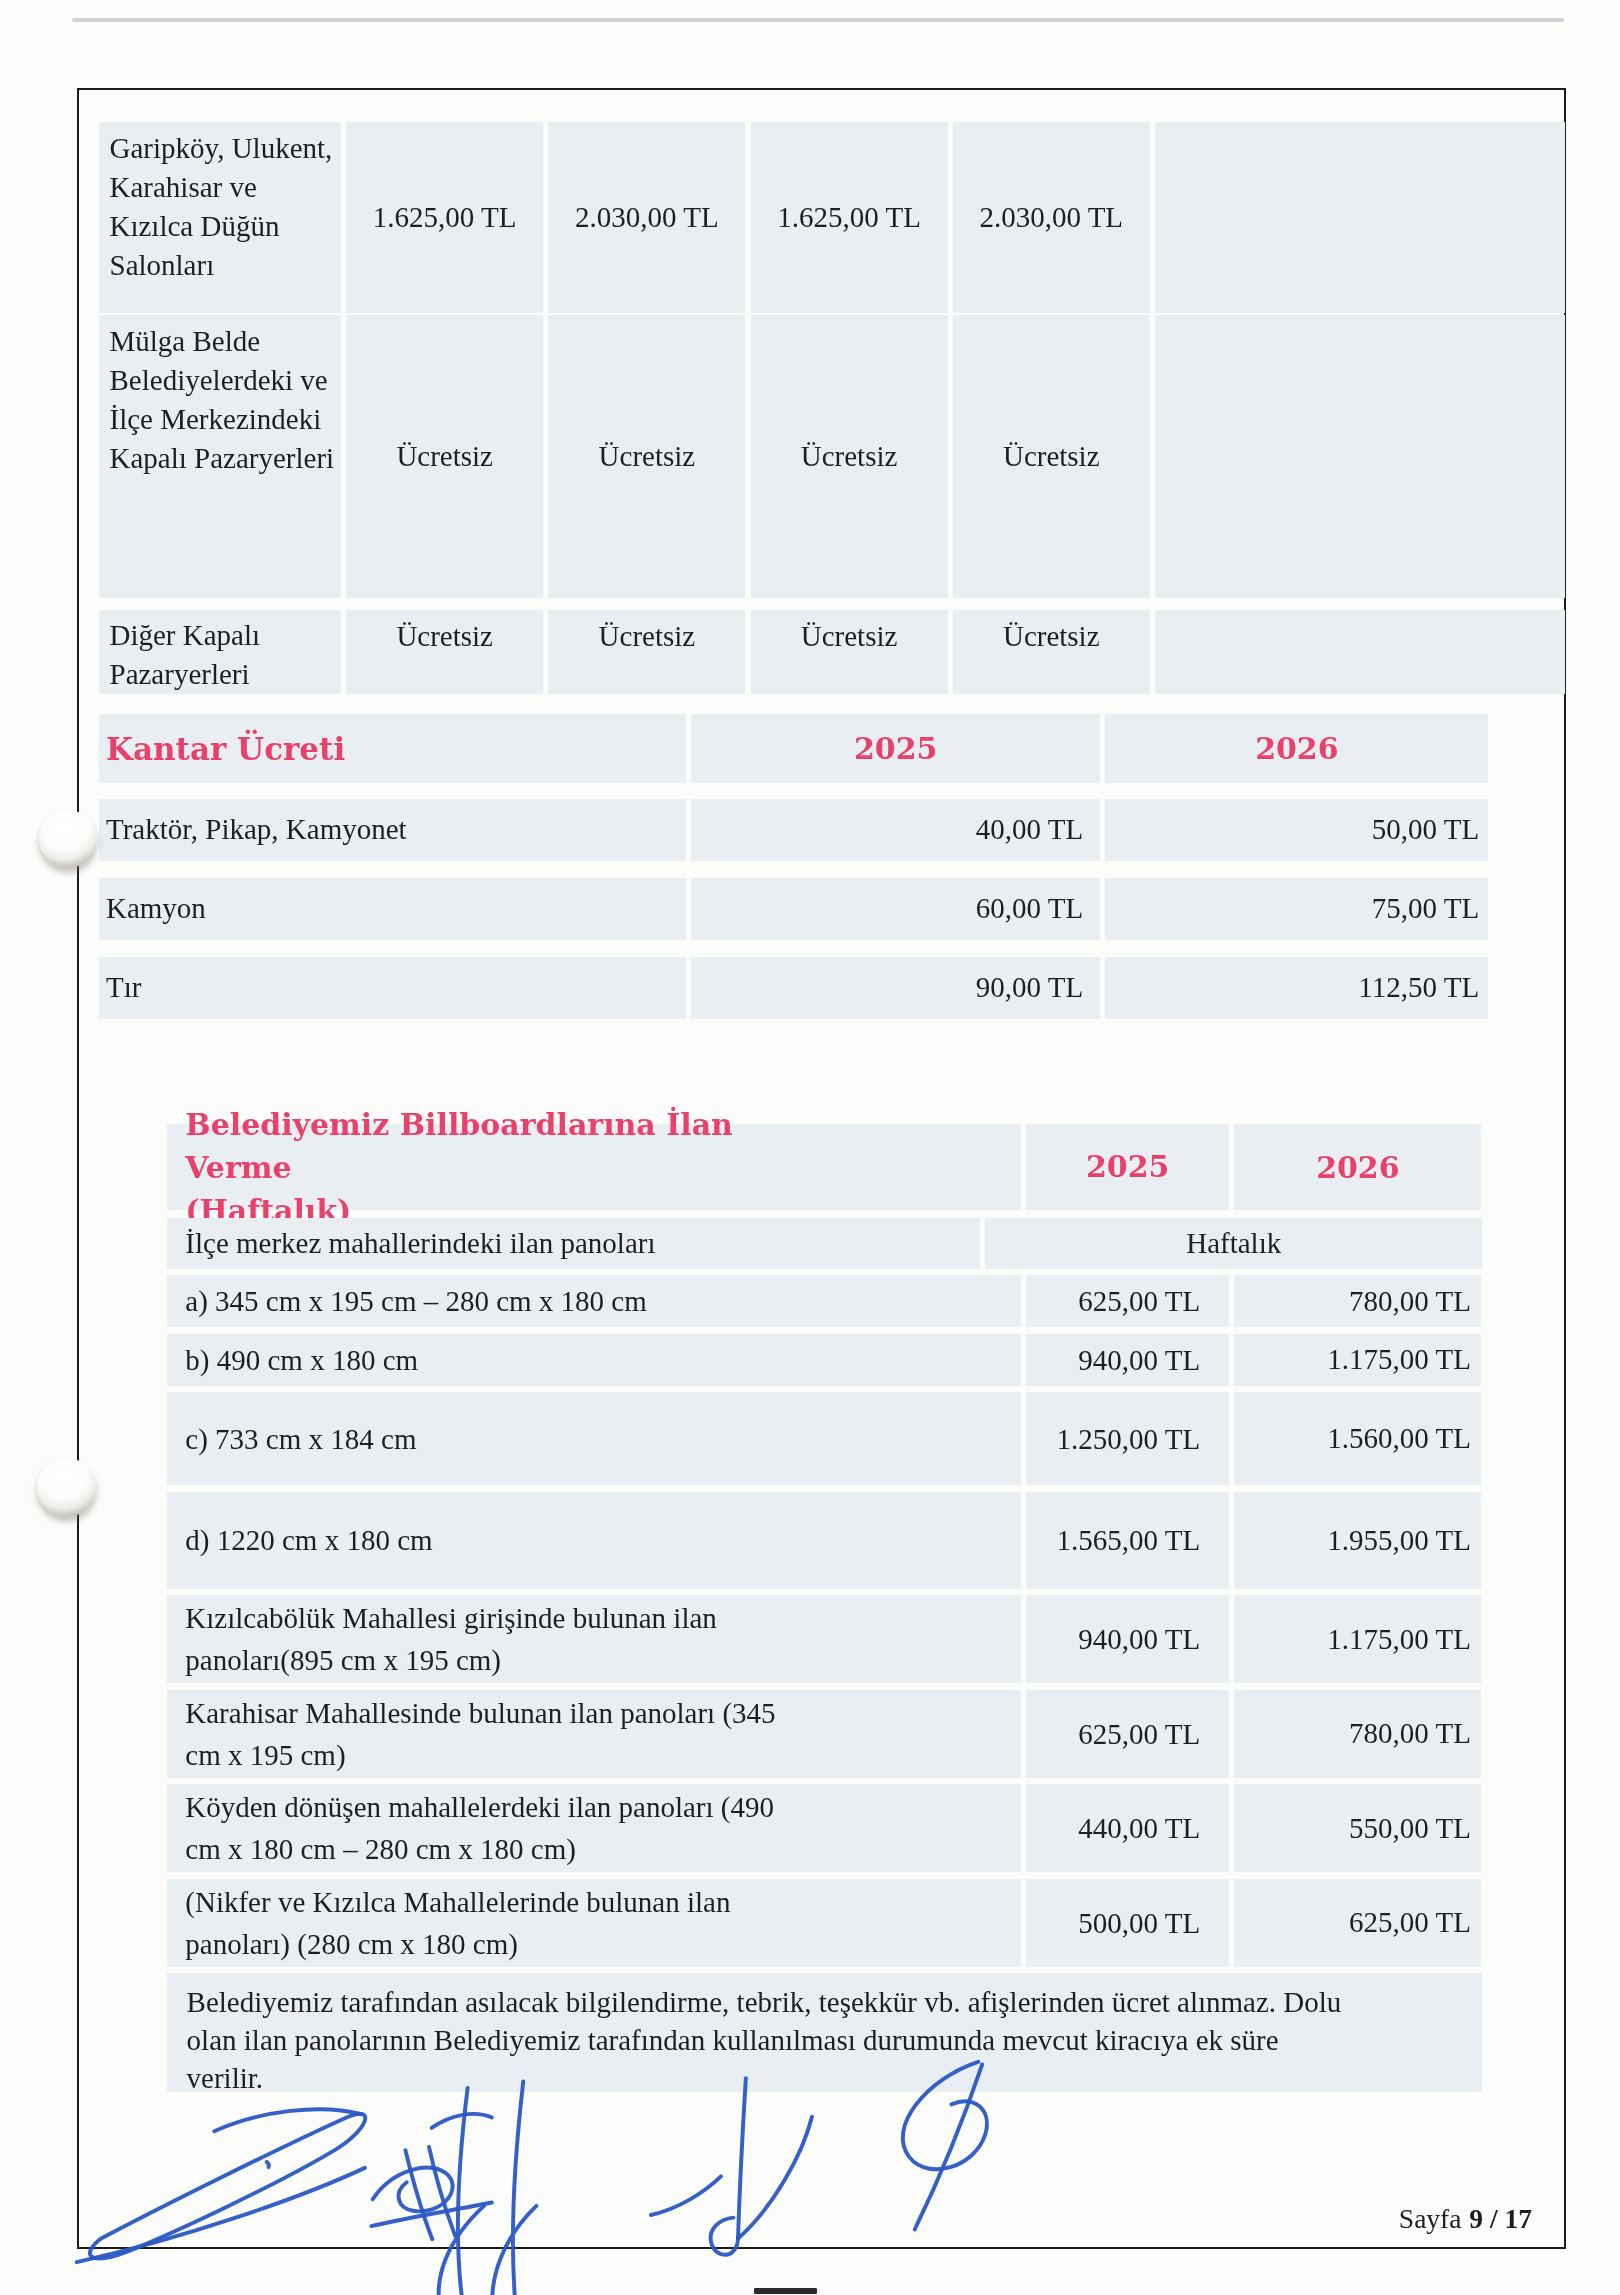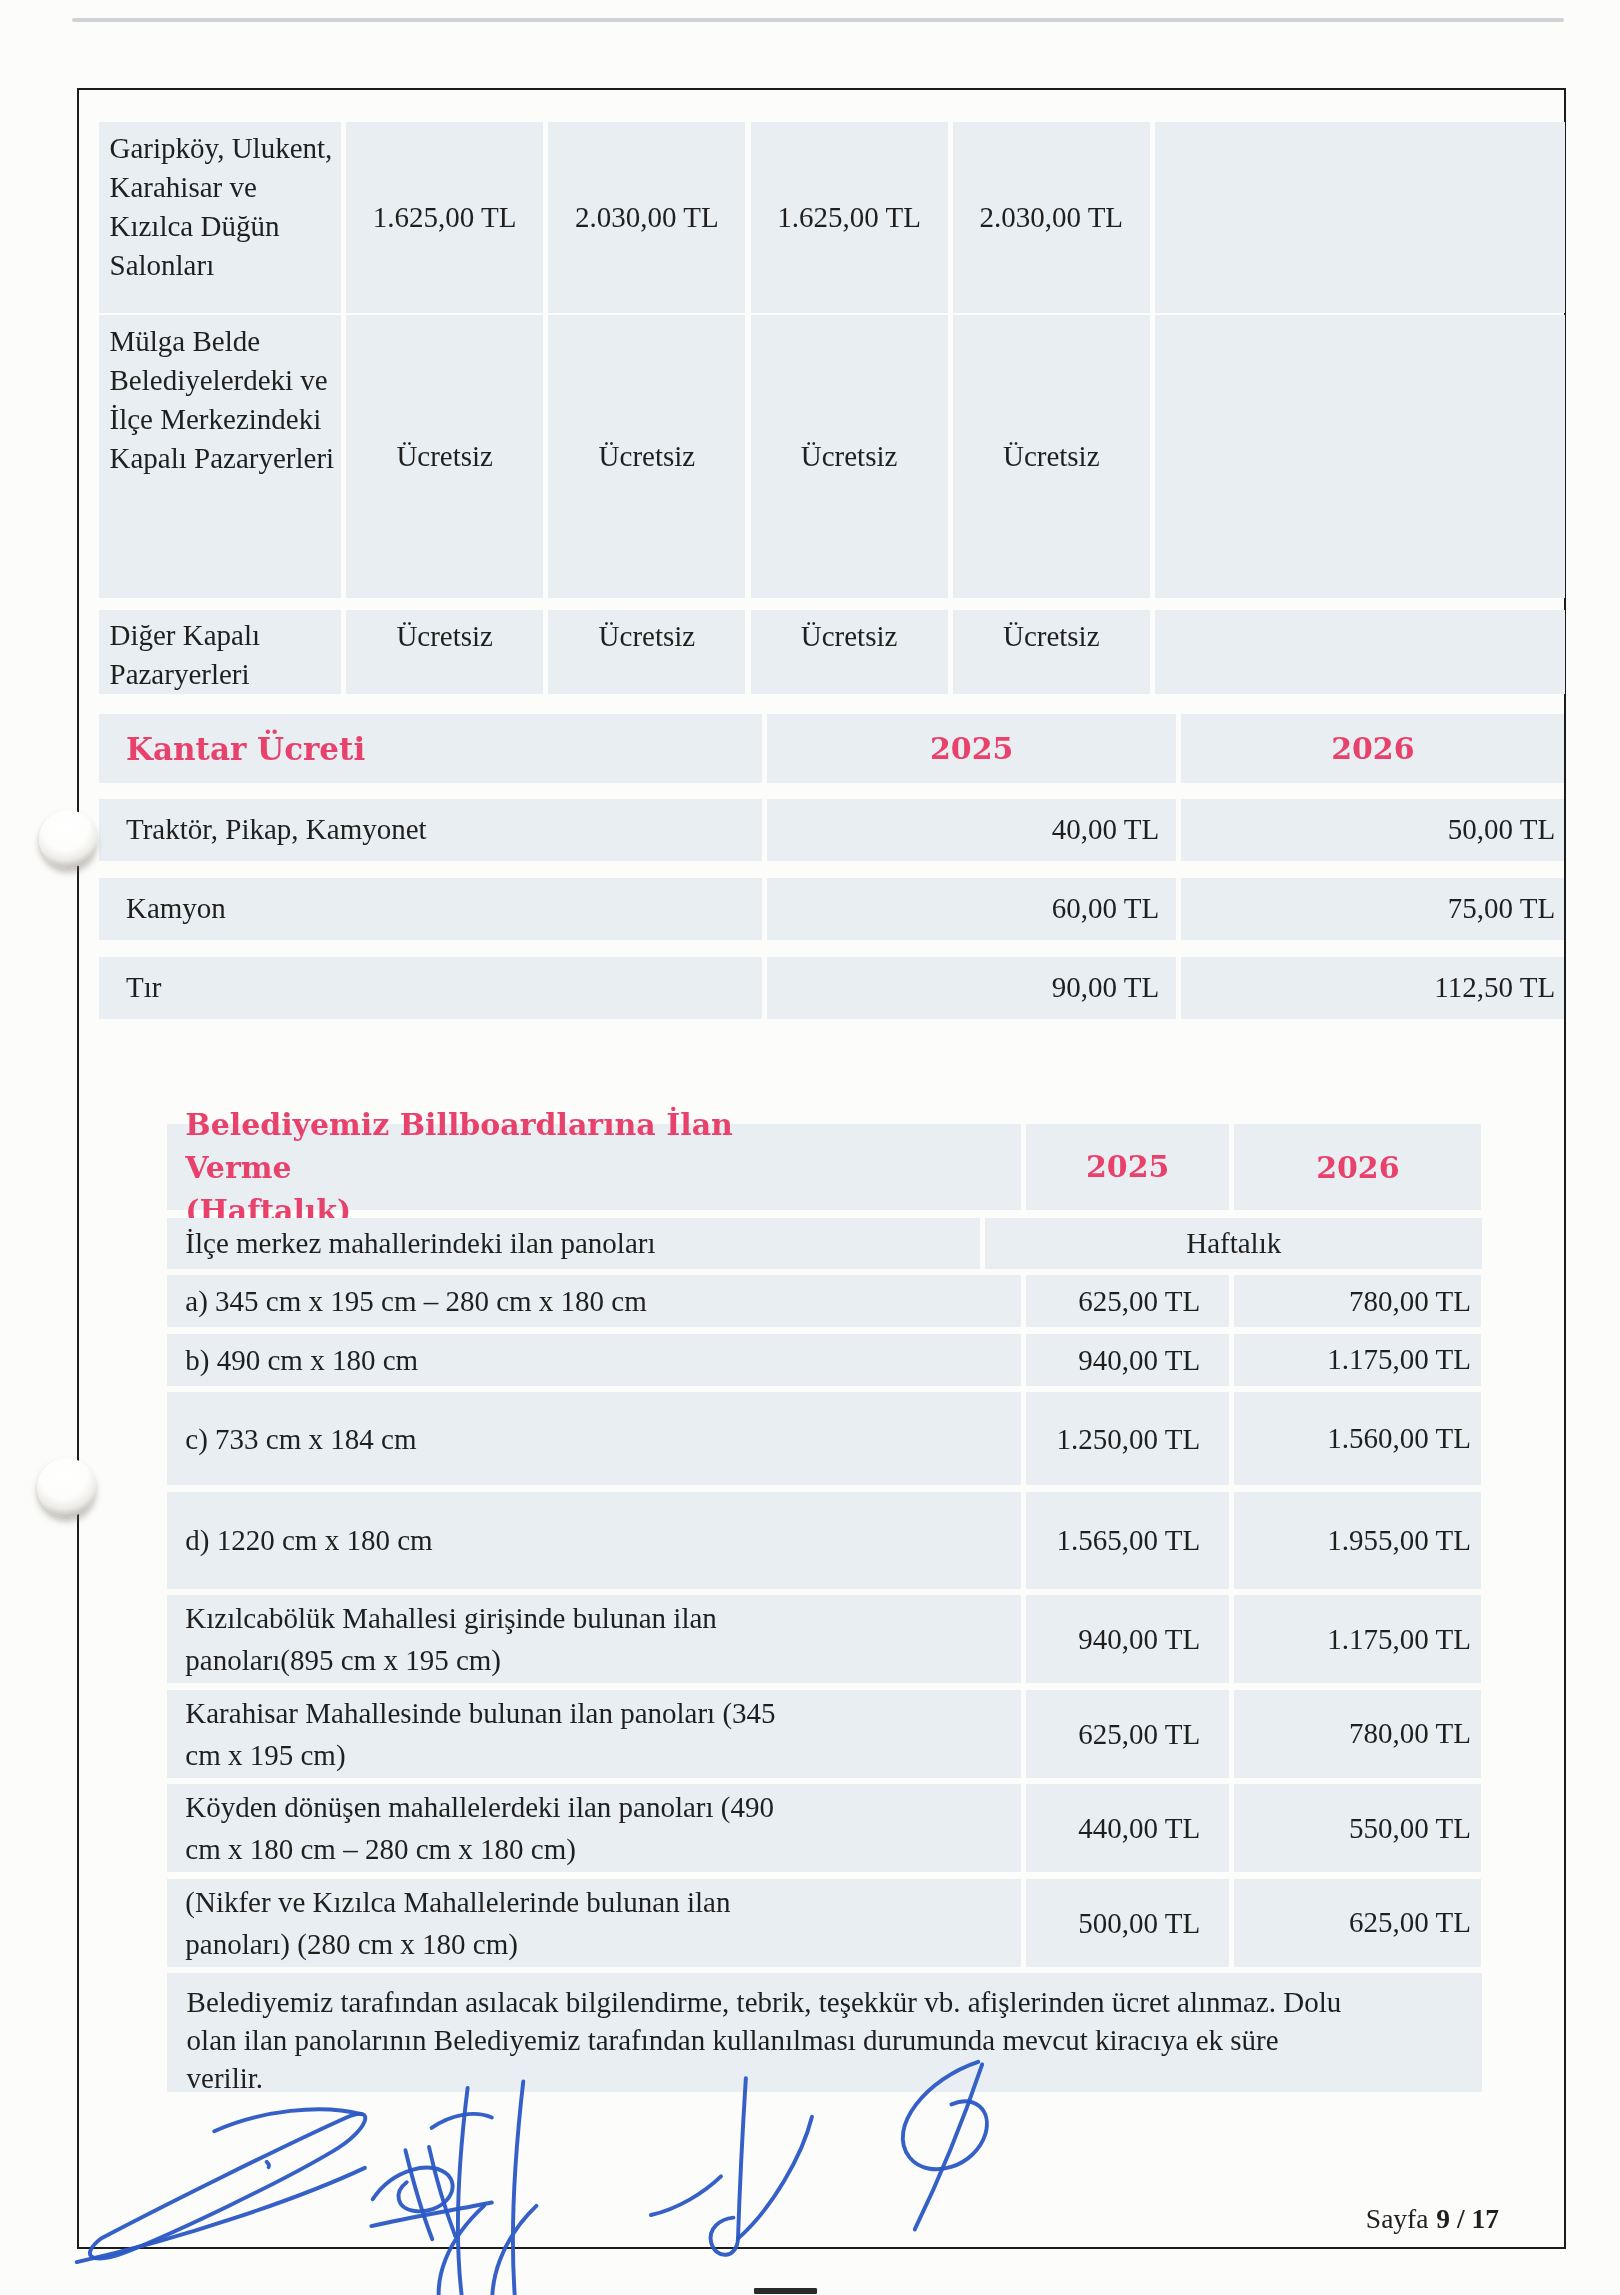--- a/index.html
+++ b/index.html
@@ -44,22 +44,22 @@
   #table1 .vcell{width:197px;}
   #table1 .fill{flex:1;}
   .t1r1{height:191px;margin-bottom:2px;}
   .t1r2{height:283px;margin-bottom:11.8px;}
   .t1r3{height:84px;}
   .t1r3 .vcell{align-items:flex-start;padding-top:7.9px;box-sizing:border-box;}
 
   
   #kantar{left:99px;top:714px;width:1466px;}
   .krow{display:flex;gap:5.2px;}
-  .k-lab{width:663px;box-sizing:border-box;display:flex;align-items:center;
-         padding-left:27px;font-size:29px;}
+  .k-lab{width:587px;box-sizing:border-box;display:flex;align-items:center;
+         padding-left:7px;font-size:29px;}
   .k-25{width:409px;box-sizing:border-box;display:flex;align-items:center;
         justify-content:flex-end;padding-right:17px;font-size:29px;}
   .k-26{width:383px;box-sizing:border-box;display:flex;align-items:center;
         justify-content:flex-end;padding-right:9.2px;font-size:29px;}
   .khead{height:69px;margin-bottom:15.7px;}
   .khead .k-lab{font-family:"DejaVu Serif","Liberation Serif",serif;
                 font-weight:bold;font-size:31px;color:#e8426c;}
   .khead .k-25,.khead .k-26{justify-content:center;padding-right:0;
                 font-family:"DejaVu Serif","Liberation Serif",serif;
                 font-weight:bold;font-size:30px;color:#e8426c;}
@@ -95,21 +95,21 @@
   .bnote .cell{width:100%;box-sizing:border-box;padding:9.2px 0 0 19.6px;
         font-size:29px;line-height:38px;}
   .bnote .cell span{display:inline-block;max-width:1171px;}
 
   
   #sigs{position:absolute;left:65px;top:2042px;width:982px;height:308px;z-index:6;}
   #sigs path{fill:none;stroke:#2a57c4;stroke-width:6;stroke-linecap:round;opacity:.95;}
 
   
   .pagenum{
-    position:absolute;left:1309px;top:2203px;width:190px;
+    position:absolute;left:1342px;top:2203px;width:190px;
     text-align:right;font-size:27.5px;z-index:4;
   }
   .pagenum .bold{font-weight:bold;margin-left:7.9px;}
 </style>
 </head>
 <body>
 
 <div class="scan-streak"></div>
 <div class="frame"></div>
 

